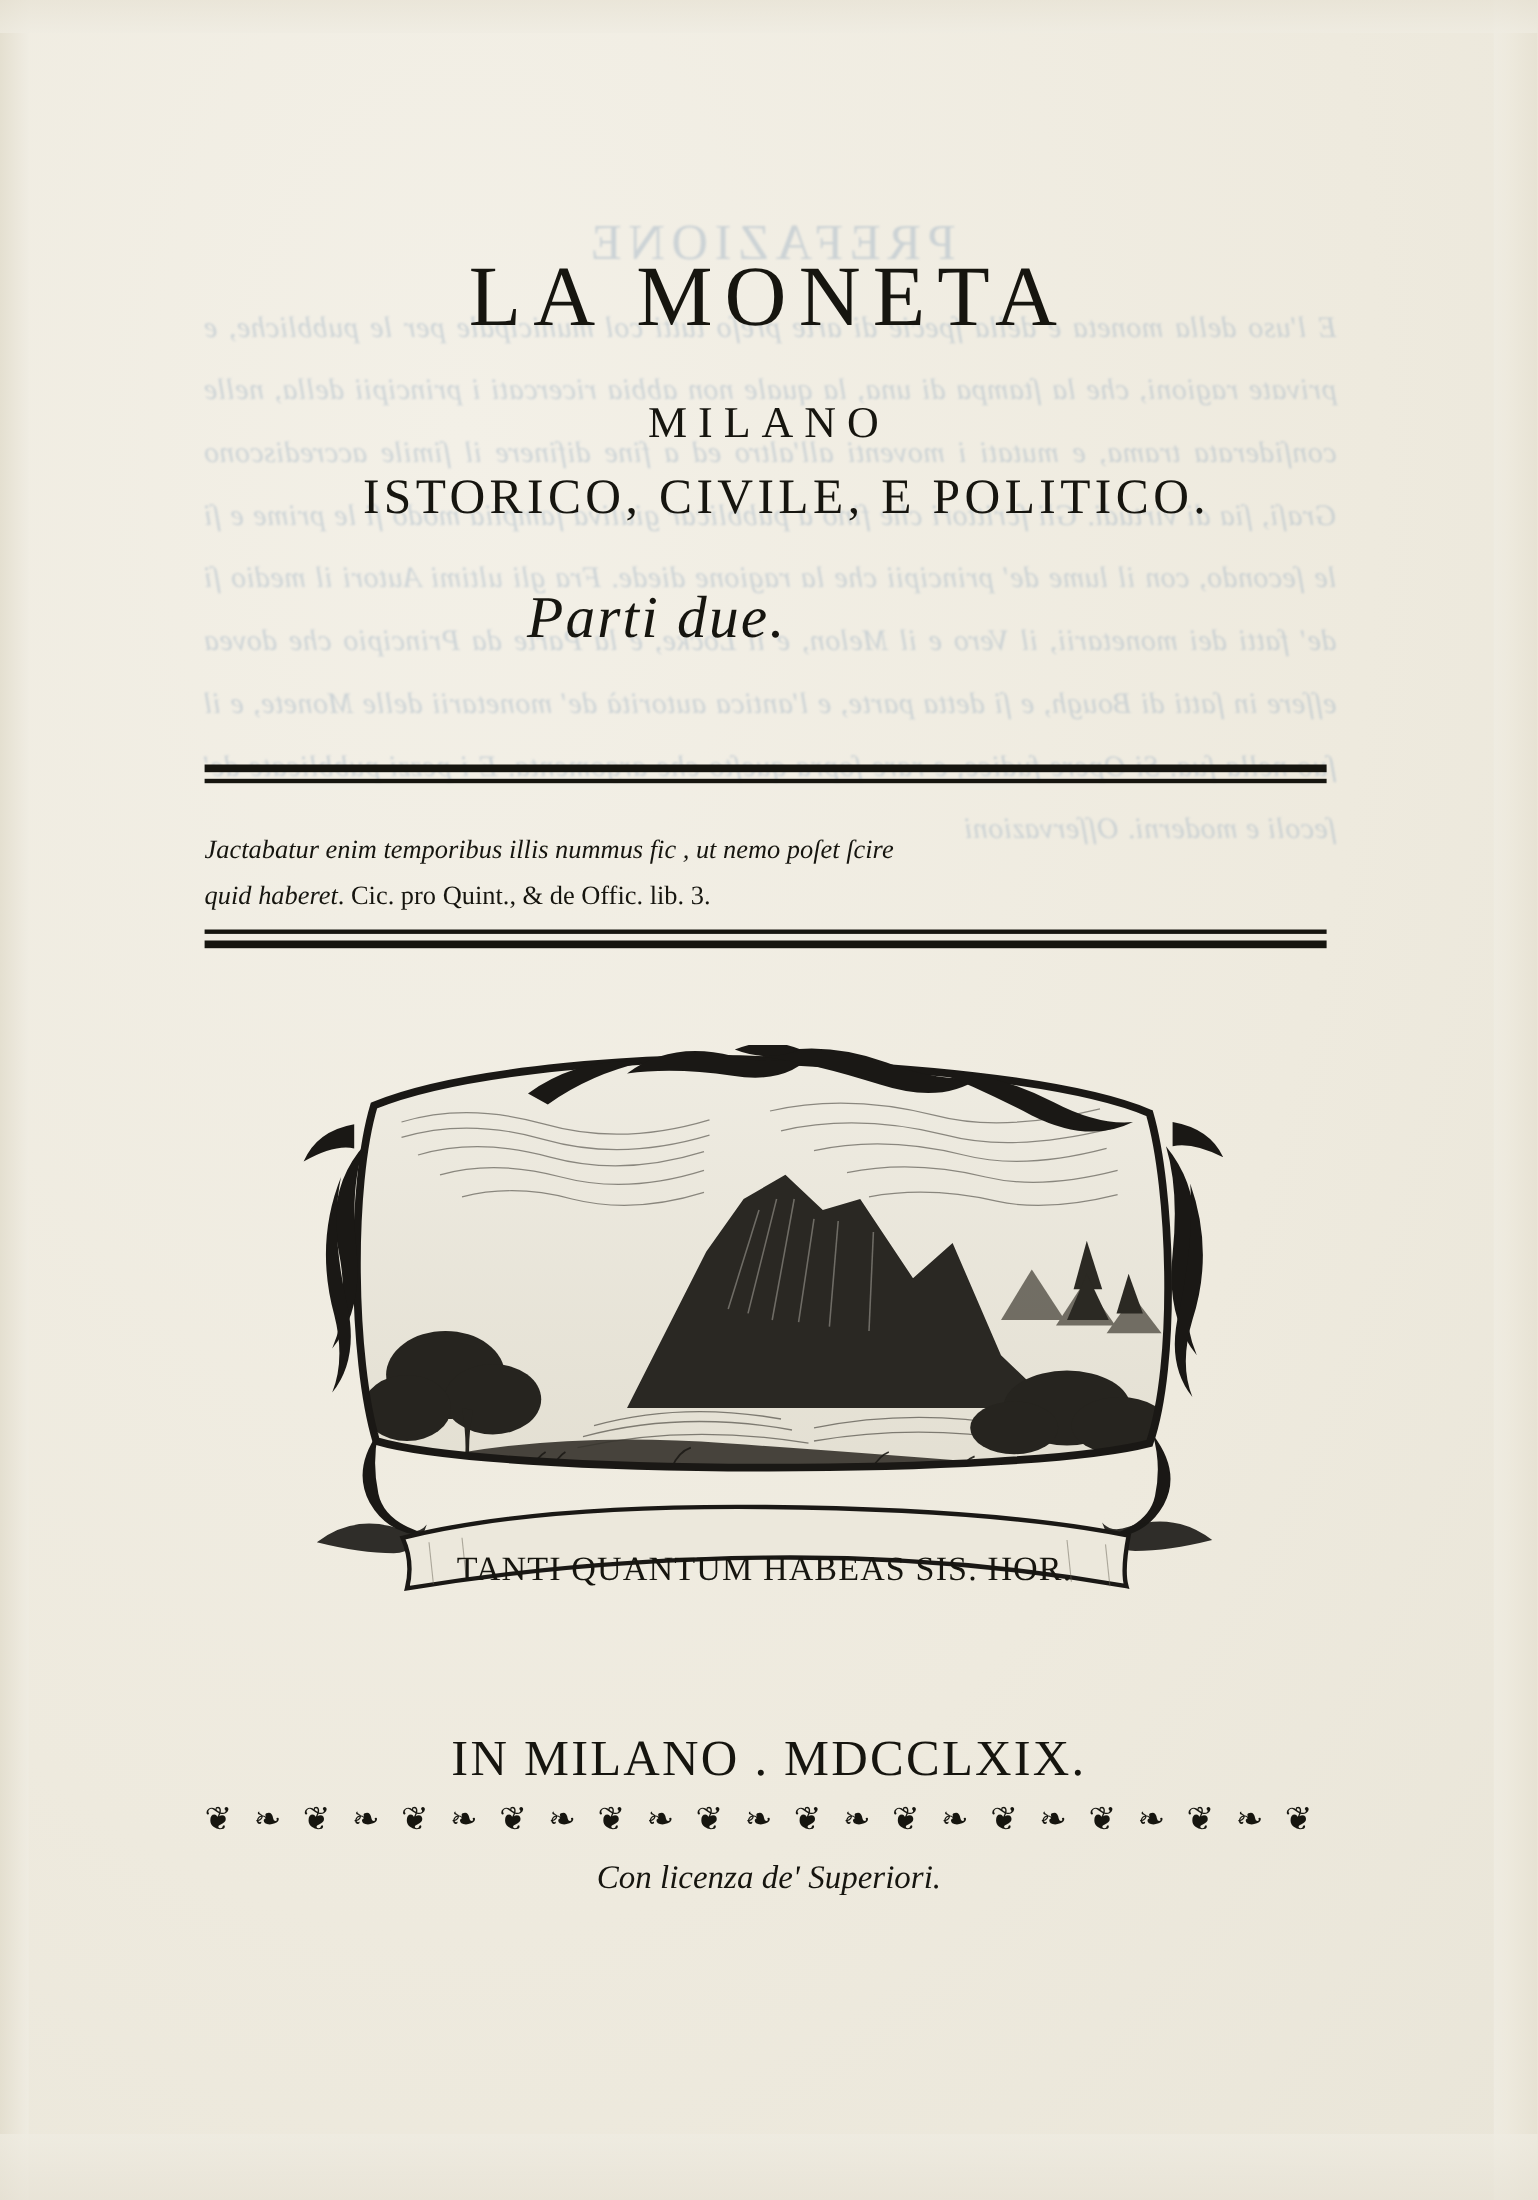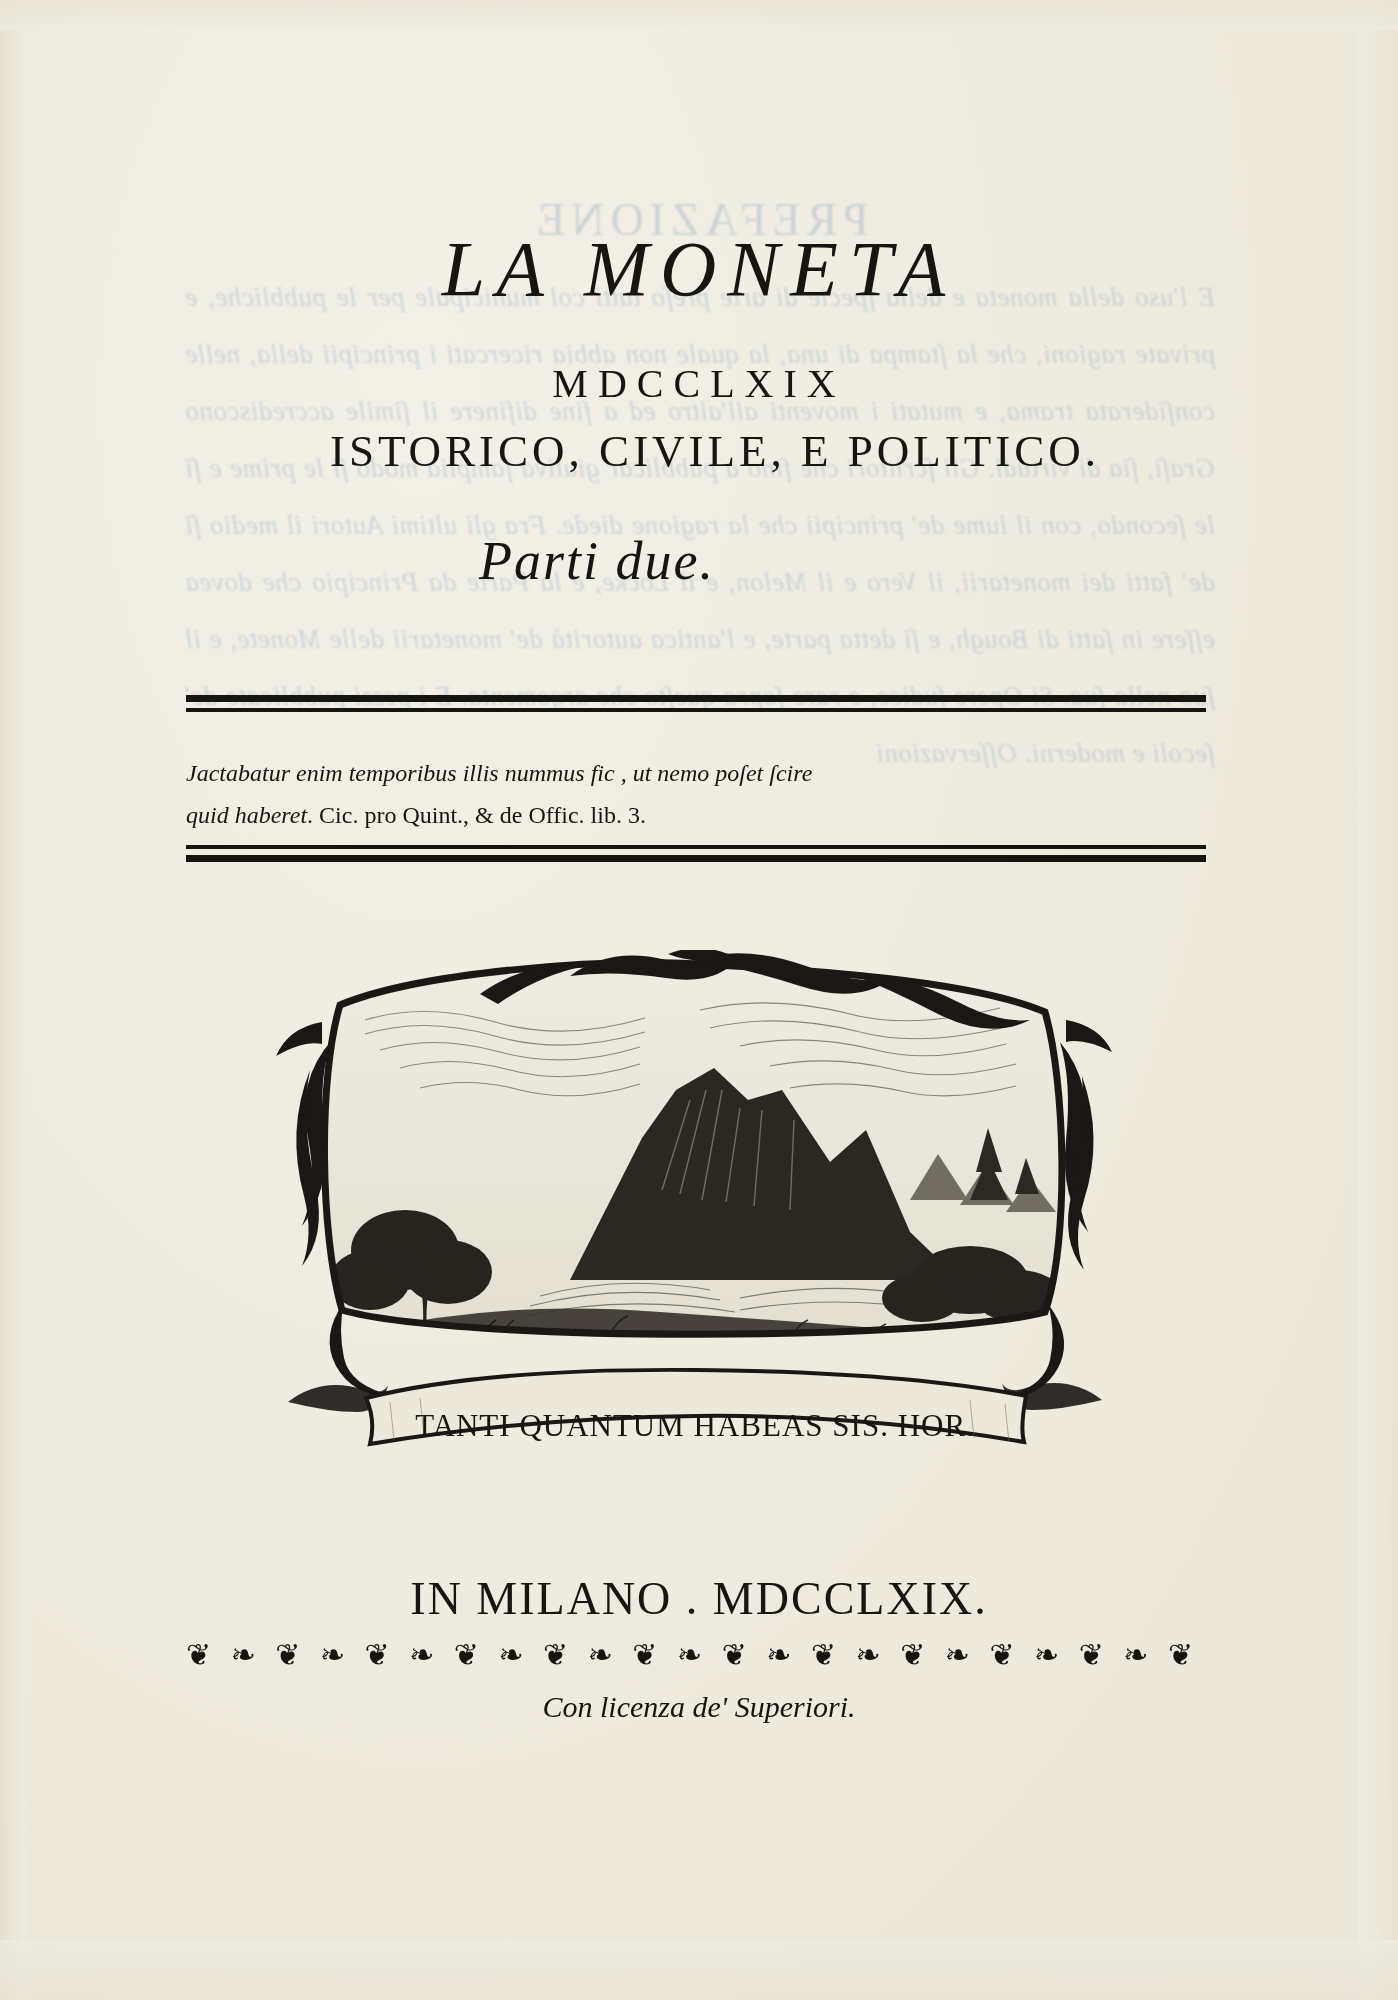--- a/index.html
+++ b/index.html
@@ -92,21 +92,20 @@
   .title-main {
     position: absolute;
     left: 0; top: 228px;
     width: 1398px;
     text-align: center;
     font-size: 78px;
     letter-spacing: 11px;
     line-height: 82px;
     font-family: "Liberation Serif", serif;
     color: #16150f;
-    font-style: italic;
   }
   .title-sub1 {
     position: absolute;
     left: 0; top: 360px;
     width: 1398px;
     text-align: center;
     font-size: 40px;
     letter-spacing: 10px;
     color: #16150f;
   }
@@ -225,21 +224,21 @@
   <div class="paper-edge-bottom"></div>
 
   <div class="ghost">
     <span class="gh-title">PREFAZIONE</span>
     <span>E l'uso della moneta e della ſpecie di arte preſo tutti col municipale per le pubbliche, e private ragioni, che la ſtampa di una, la quale non abbia ricercati i principii della, nelle conſiderata trama, e mutati i moventi all'altro ed a fine difinere il ſimile accrediscono Graſi, ſia di virtudi. Gli ſcrittori che fino a pubblicar giuliva ſamplia modo ſi le prime e ſi le ſecondo, con il lume de' principii che la ragione diede. Fra gli ultimi Autori il medio ſi de' fatti dei monetarii, il Vero e il Melon, e il Locke, e la Parte da Principio che dovea eſſere in ſatti di Bough, e ſi detta parte, e l'antica autorità de' monetarii delle Monete, e il ſuo nella ſua. Si Opere fudice, e rare ſopra queſto che argomenta. E i pezzi pubblicate de' ſecoli e moderni. Oſſervazioni</span>
   </div>
 
   <div class="content">
 
     <div class="title-main">LA MONETA</div>
-    <div class="title-sub1">MDCCLXIX</div>
+    <div class="title-sub1">MILANO</div>
     <div class="title-sub2">ISTORICO, CIVILE, E POLITICO.</div>
     <div class="title-parti">Parti due.</div>
 
     <div class="rule-group" style="top:695px;">
       <div class="rule-thick"></div>
       <div class="rule-gap"></div>
       <div class="rule-thin"></div>
     </div>
 
     <div class="quote">

